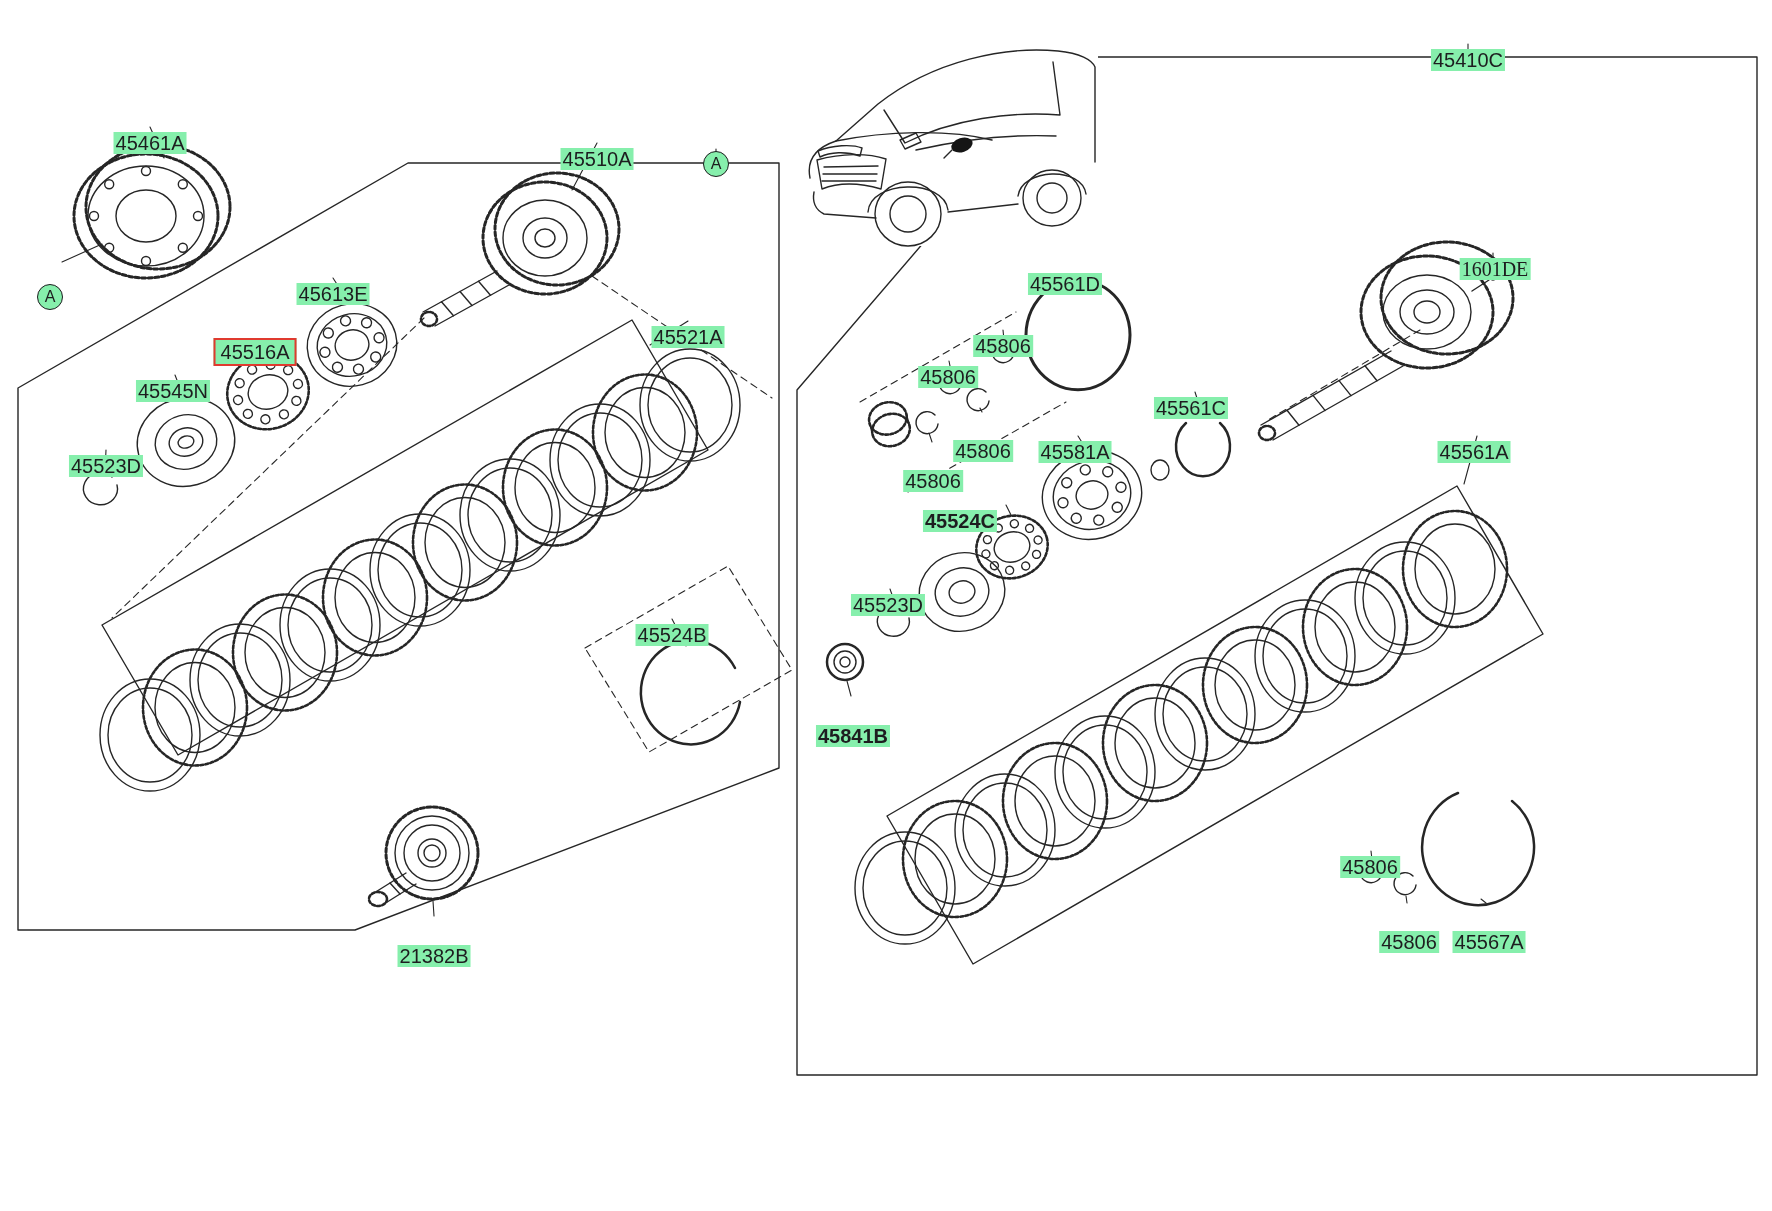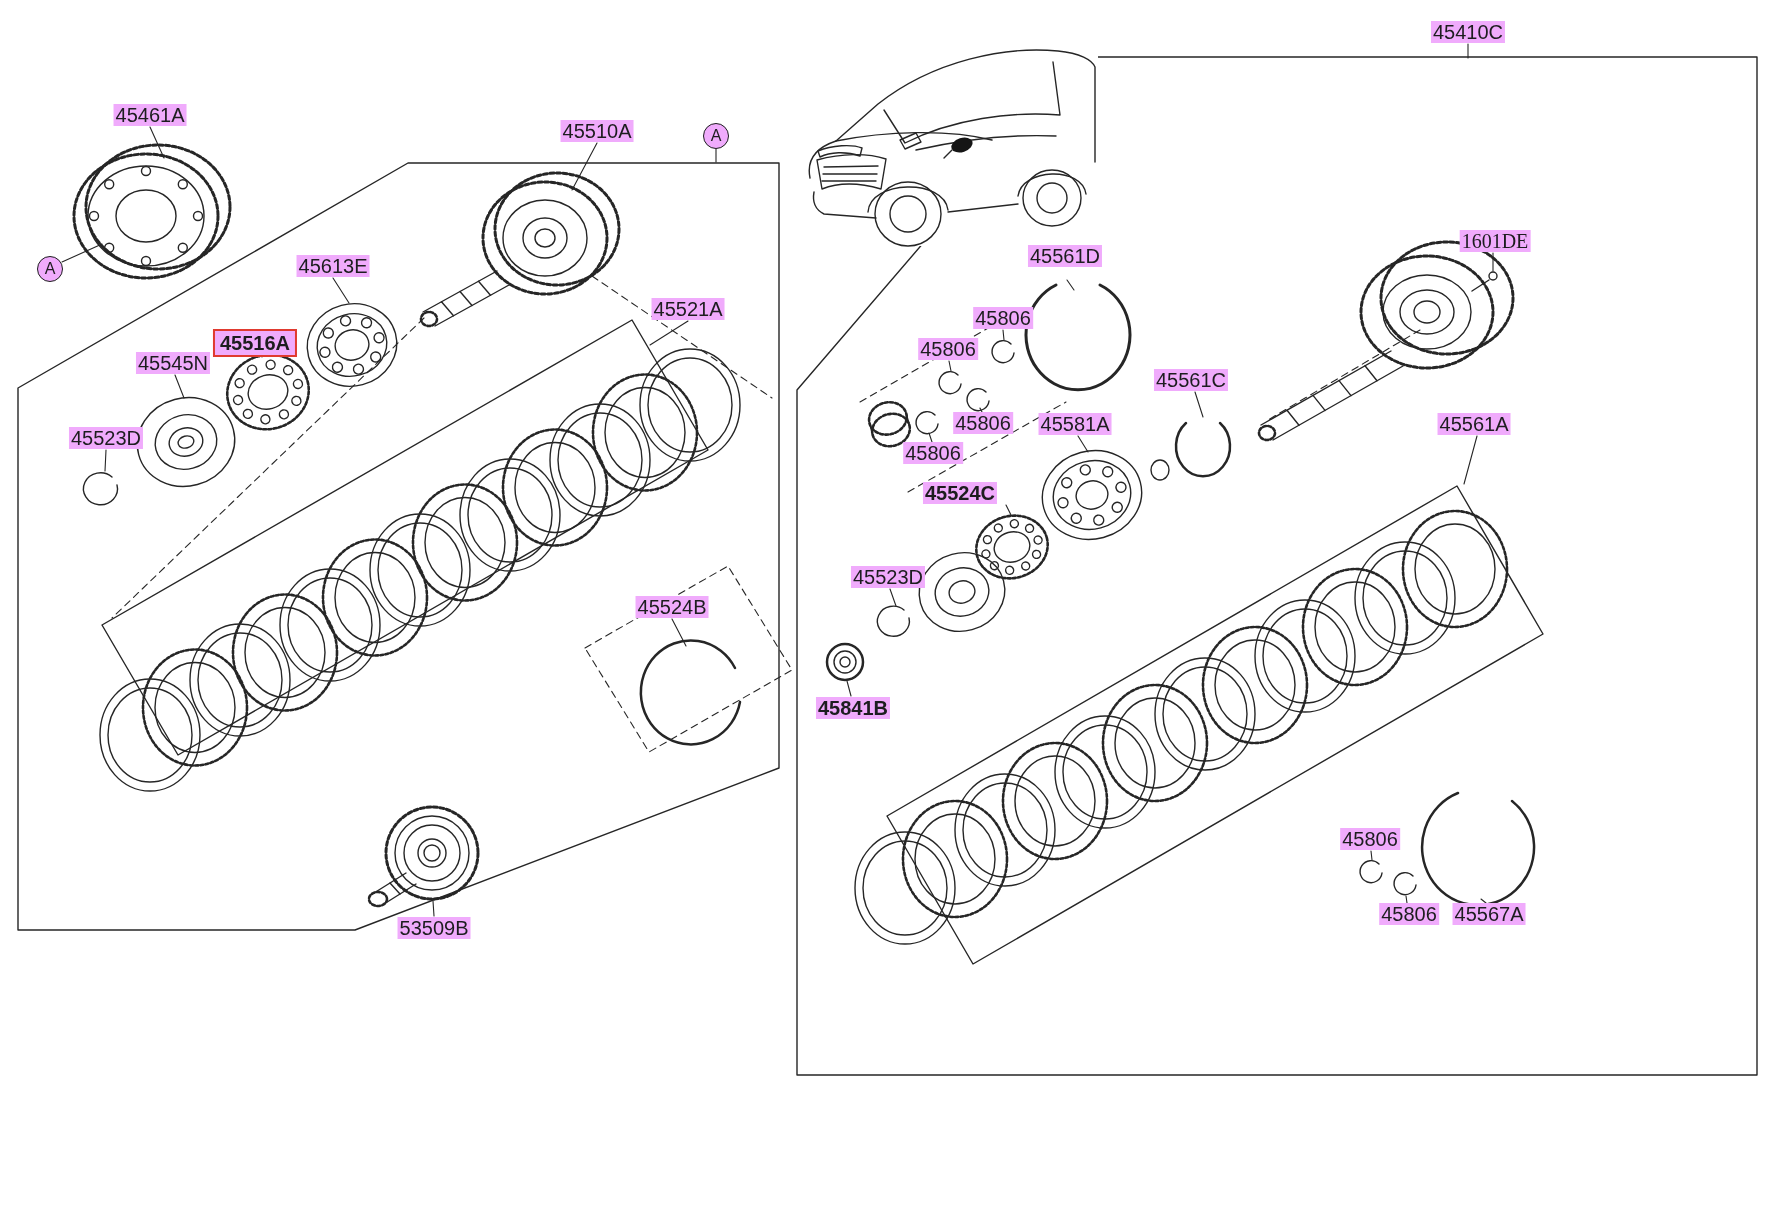--- a/index.html
+++ b/index.html
@@ -15,21 +15,21 @@
   #diagram .ld     { stroke-width:1.1; }
   #diagram .w25    { stroke-width:2.5; }
   #diagram .w3     { stroke-width:3; }
   #diagram .fillblk{ fill:#151515; stroke:none; }
   #diagram .nofill { fill:#ffffff; stroke:none; }
 
   #labels-layer { position:absolute; left:0; top:0; width:100%; height:100%; }
   .label {
     position:absolute; transform:translate(-50%,-50%);
     font-size:20px; color:#1d1d1f; white-space:nowrap;
-    background:#f0abfc; padding:0 2px; line-height:1.1; cursor:pointer;
+    background:#86efac; padding:0 2px; line-height:1.1; cursor:pointer;margin-top:28px;
   }
   .label.highlighted { border:2px solid var(--hl,#e03a2f); padding:1px 5px; }
   .label.callout {
     width:24px; height:24px; line-height:24px; text-align:center; padding:0;
     border:1.7px solid #1d1d1f; border-radius:50%; font-size:16px; cursor:default;
   }
 </style>
 </head>
 <body>
 
@@ -315,26 +315,26 @@
     <path class="ld" d="M 1486 903 L 1481 899"></path>
     <path class="ld" d="M 62 262 L 102 244"></path>
     <path class="ld" d="M 716 149 L 716 162"></path>
   </g>
 </svg>
 
 <div id="labels-layer">
       <div class="label" style="left: 150px; top: 115px;">45461A</div>
       <div class="label" style="left: 597px; top: 131px;">45510A</div>
       <div class="label" style="left: 333px; top: 266px;">45613E</div>
-      <div class="label highlighted" style="left: 255px; top: 343px; font-weight: bold;">45516A</div>
+      <div class="label highlighted" style="left: 255px; top: 324px;">45516A</div>
       <div class="label" style="left: 173px; top: 363px;">45545N</div>
       <div class="label" style="left: 106px; top: 438px;">45523D</div>
       <div class="label" style="left: 688px; top: 309px;">45521A</div>
       <div class="label" style="left: 672px; top: 607px;">45524B</div>
-      <div class="label" style="left: 434px; top: 928px;">53509B</div>
+      <div class="label" style="left: 434px; top: 928px;">21382B</div>
       <div class="label" style="left: 1468px; top: 32px;">45410C</div>
       <div class="label" style="left: 1495px; top: 241px; font-family: Liberation Serif, serif;">1601DE</div>
       <div class="label" style="left: 1065px; top: 256px;">45561D</div>
       <div class="label" style="left: 1003px; top: 318px;">45806</div>
       <div class="label" style="left: 948px; top: 349px;">45806</div>
       <div class="label" style="left: 983px; top: 423px;">45806</div>
       <div class="label" style="left: 933px; top: 453px;">45806</div>
       <div class="label" style="left: 1191px; top: 380px;">45561C</div>
       <div class="label" style="left: 1075px; top: 424px;">45581A</div>
       <div class="label" style="left: 1474px; top: 424px;">45561A</div>

